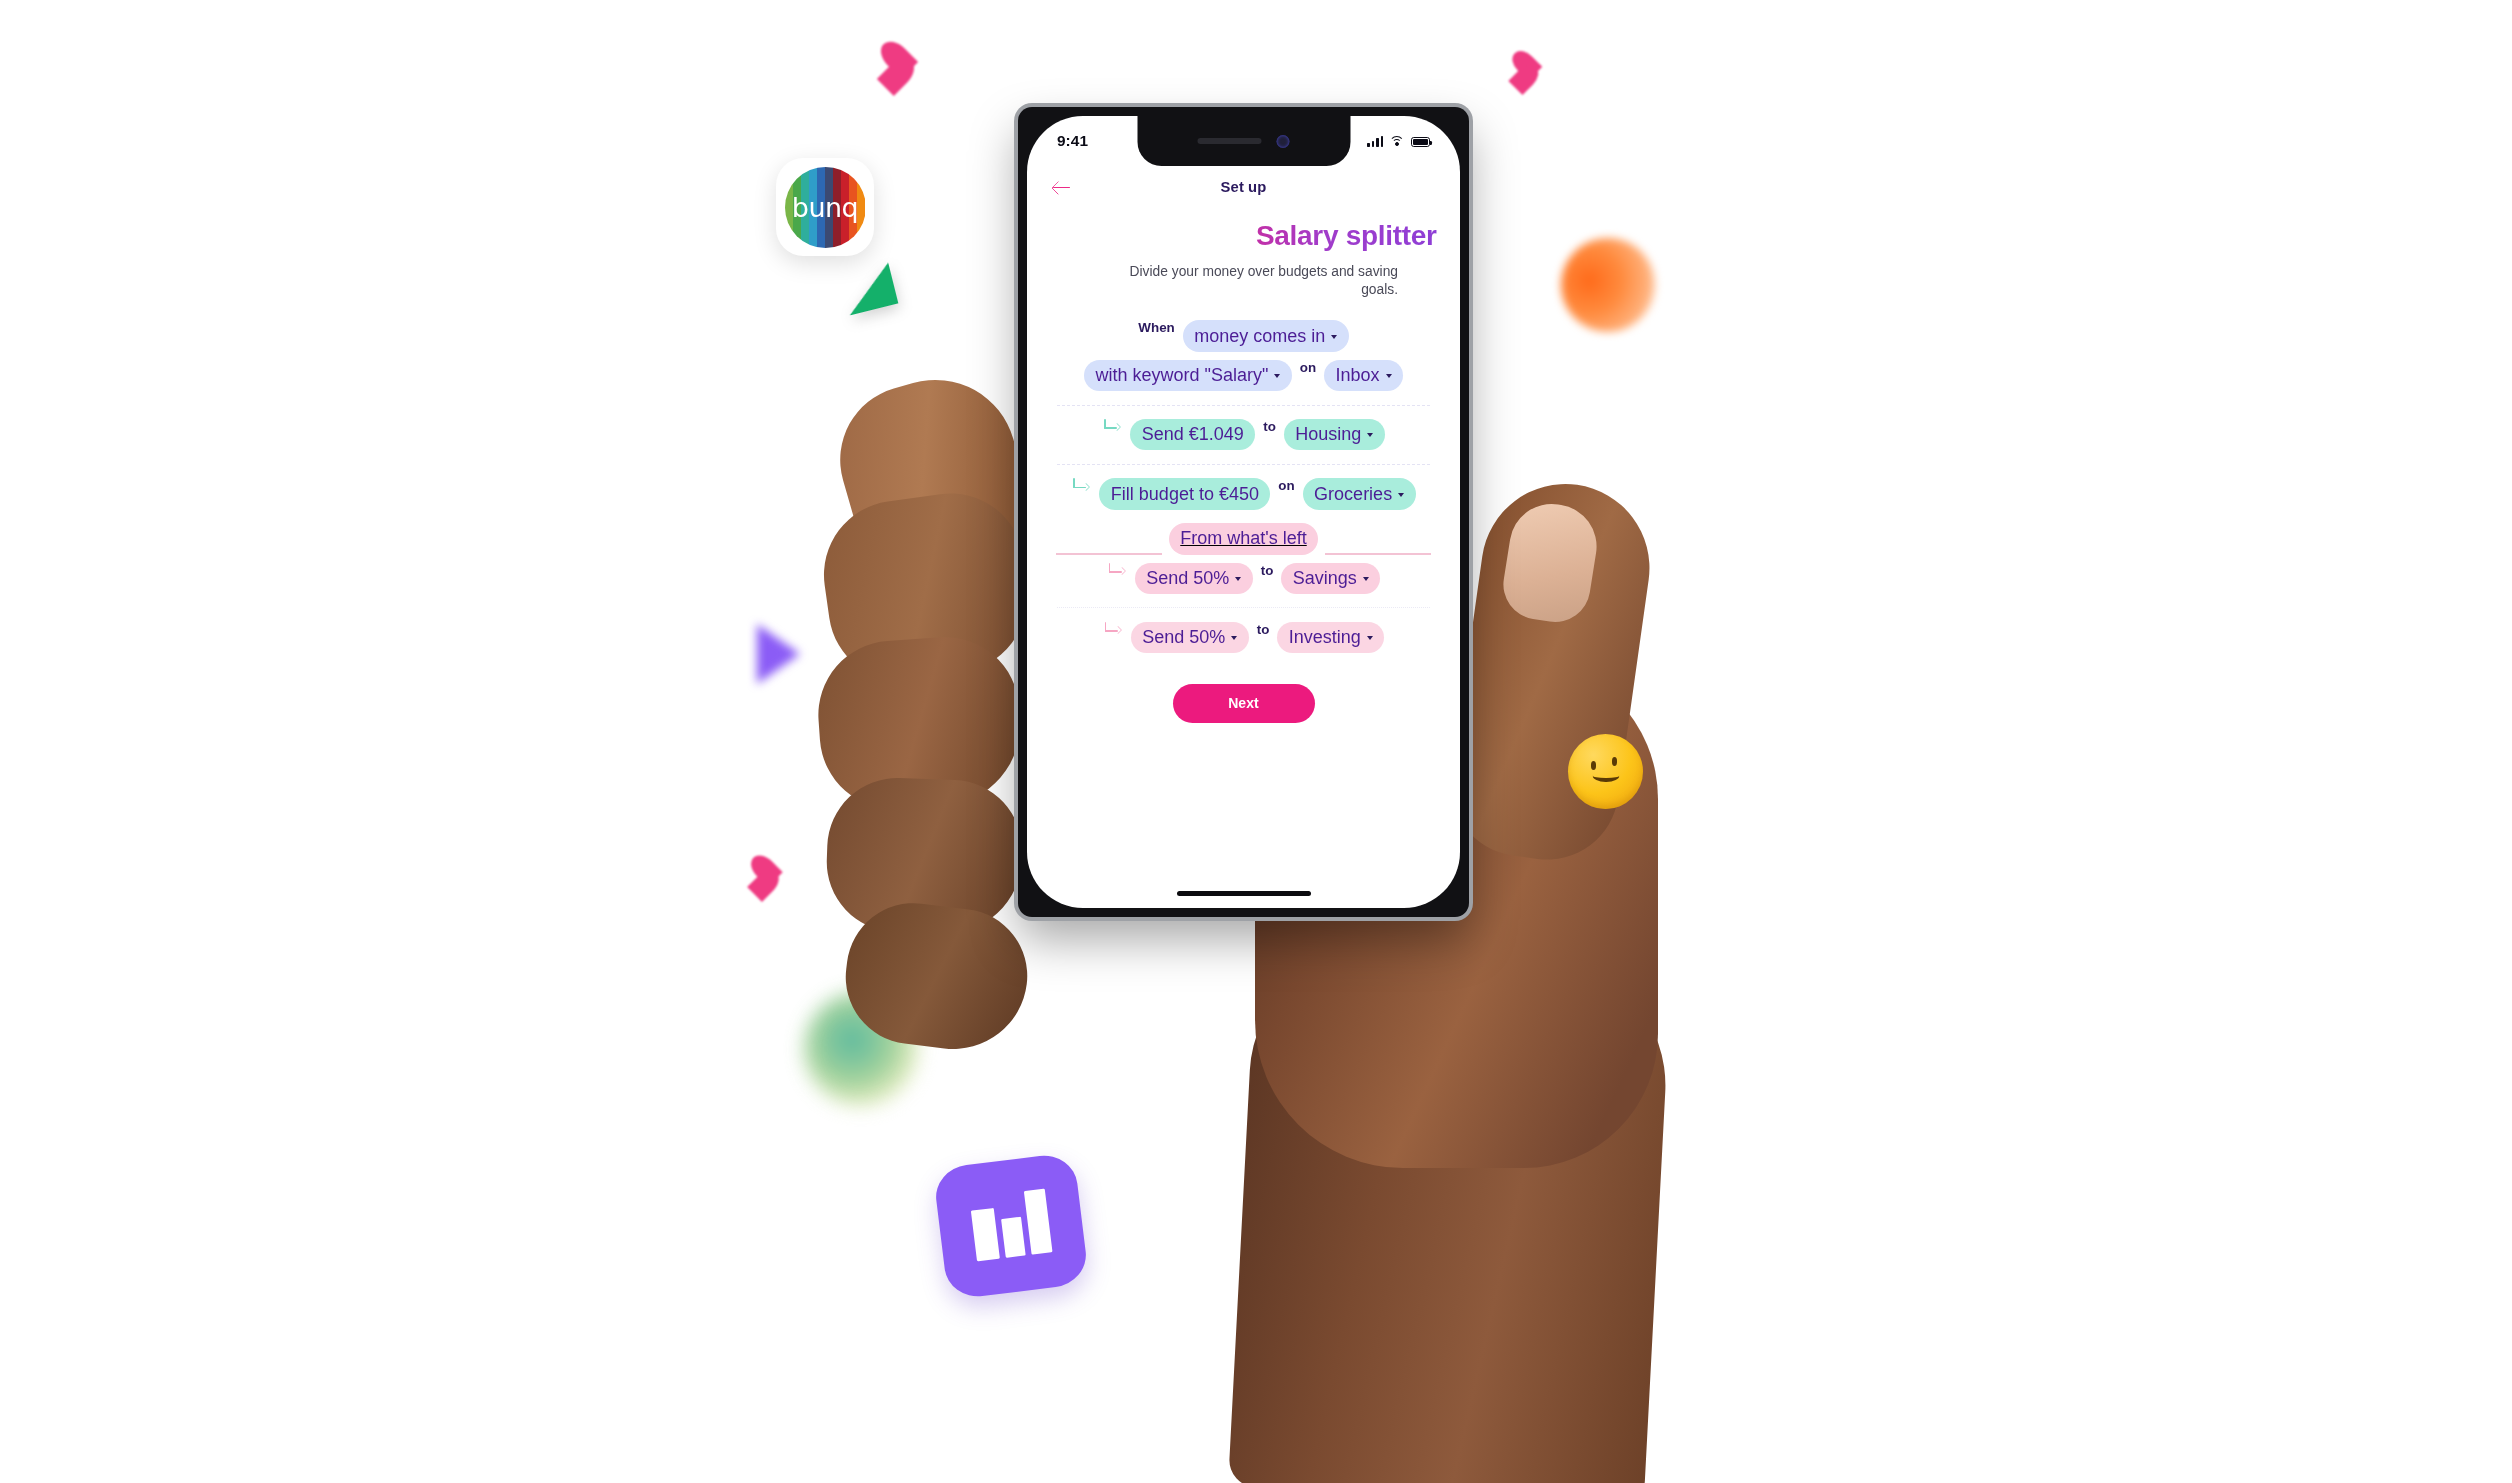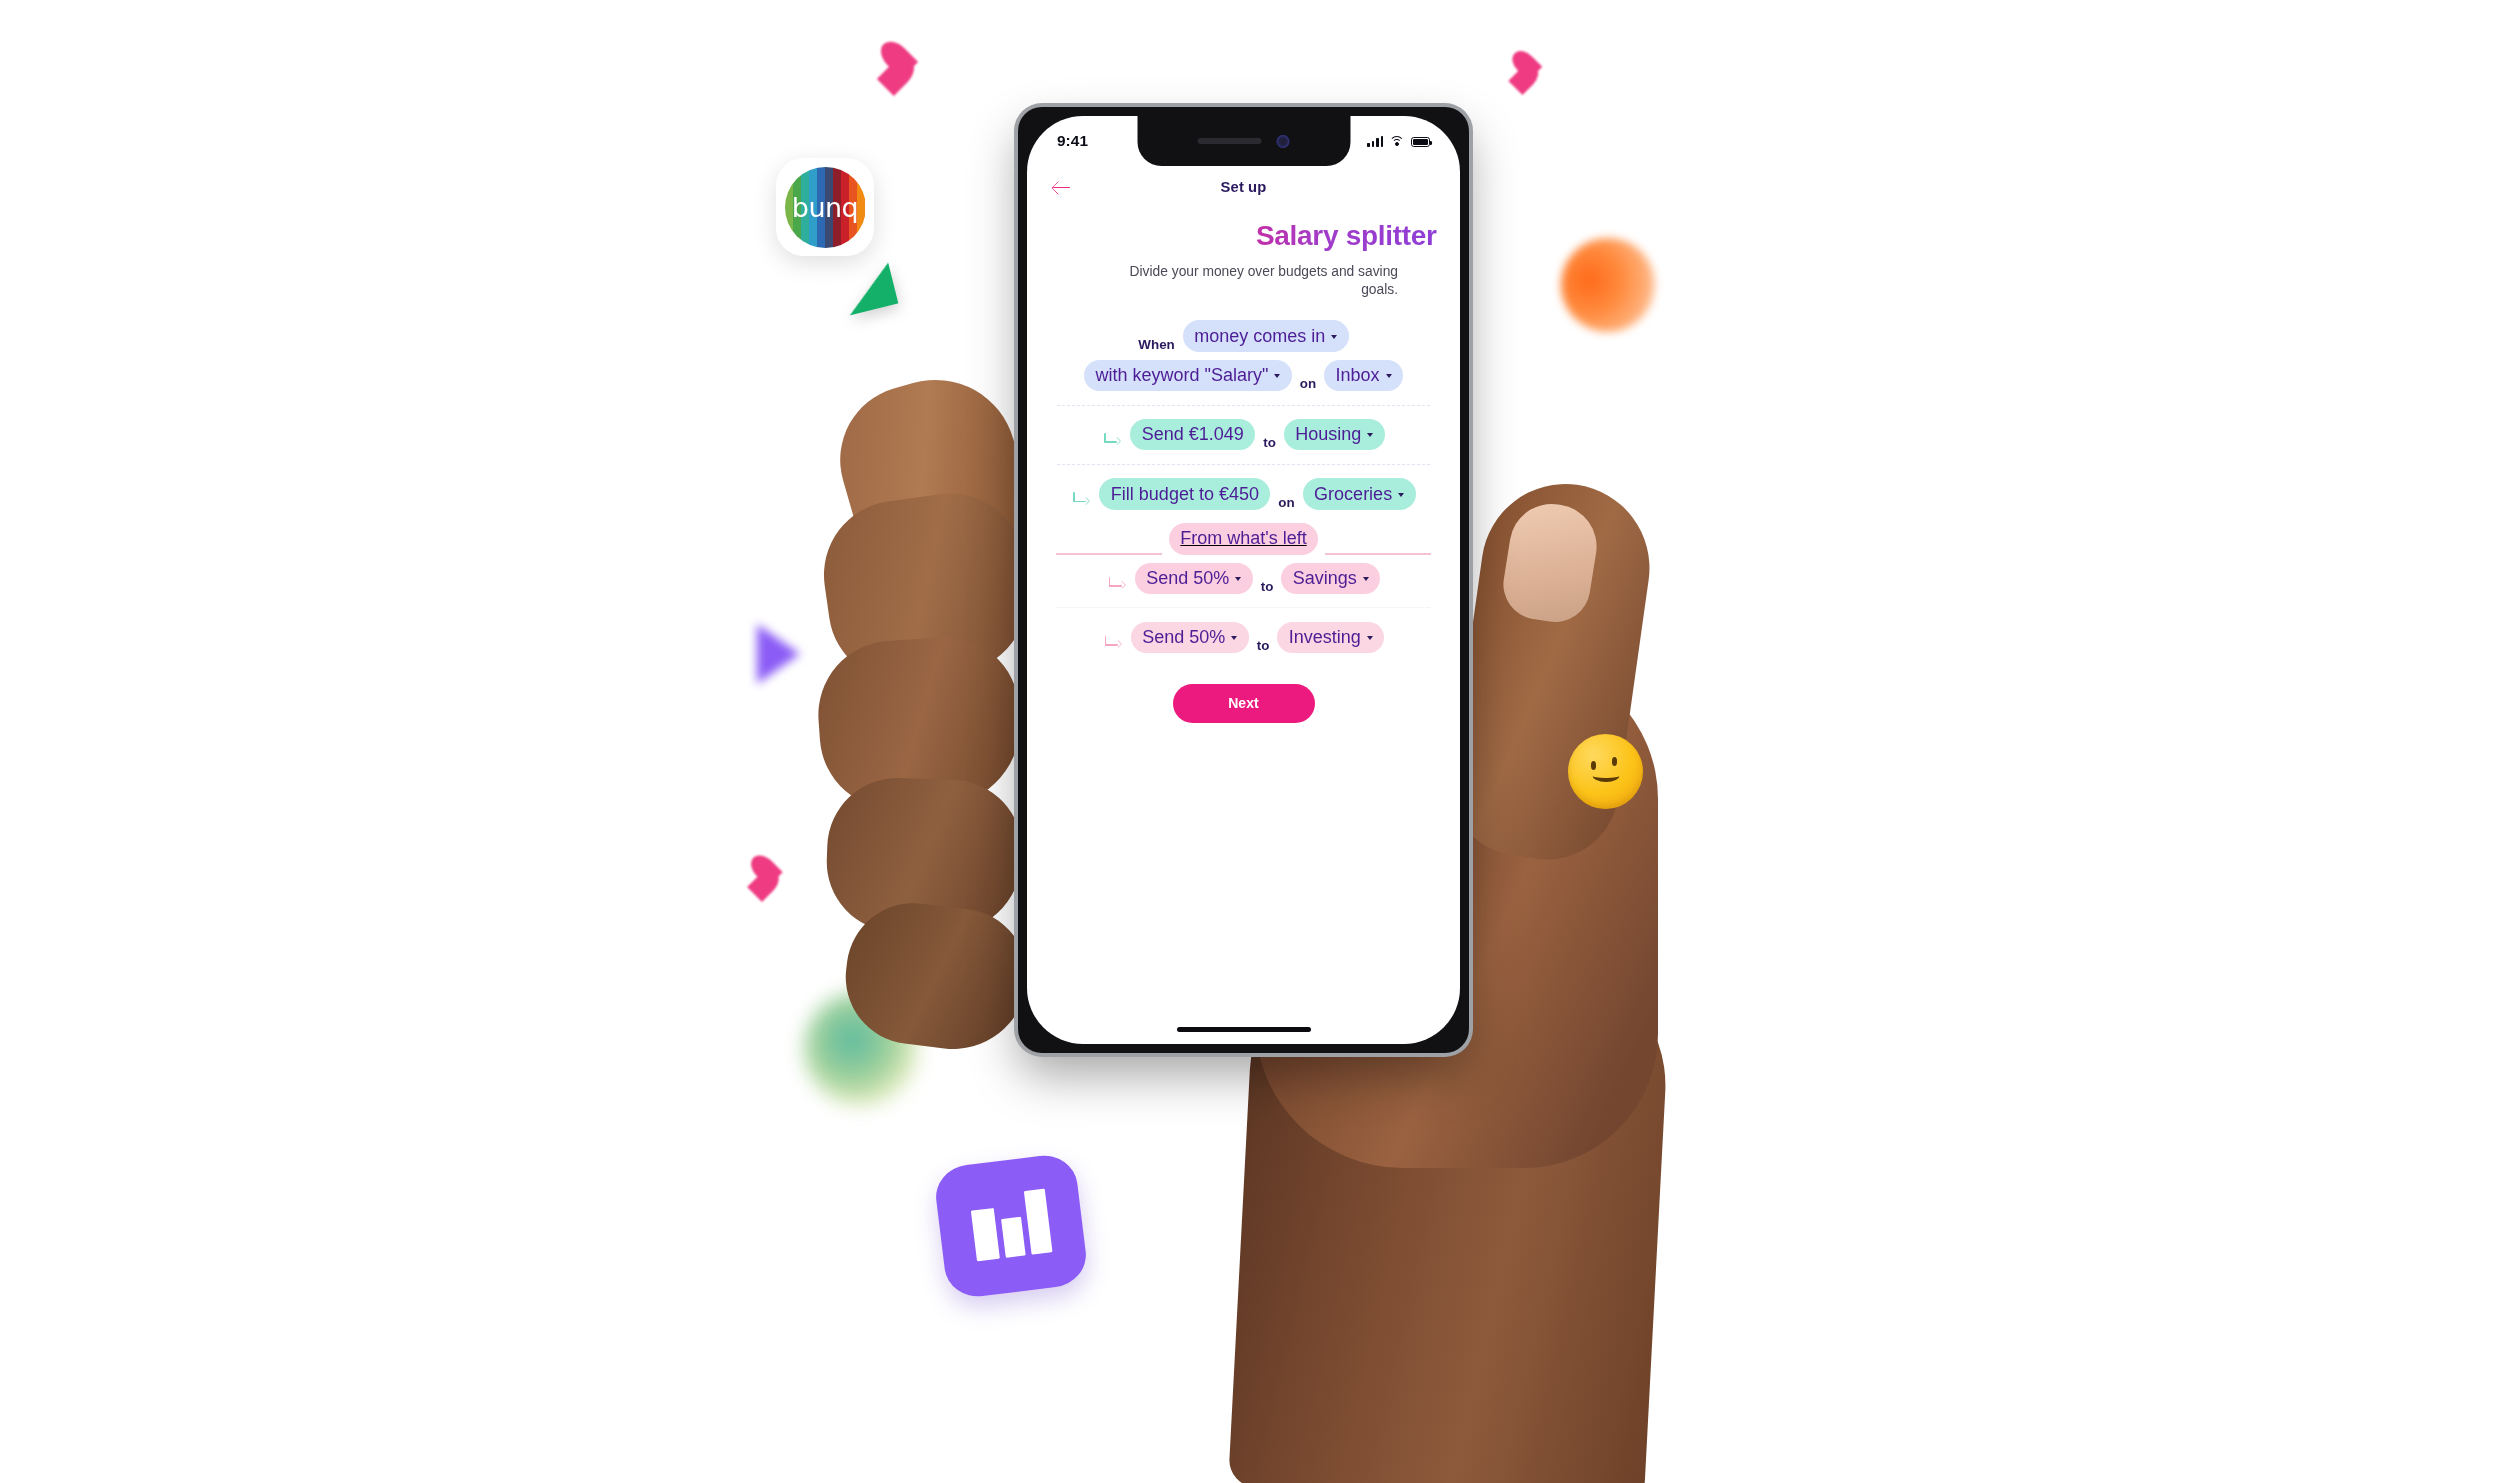--- a/index.html
+++ b/index.html
@@ -70,23 +70,23 @@
     width:27px; height:13.4px; left:50%; transform:translateX(-50%);
   }
 
   
   .hand { position:absolute; }
   .hand div { position:absolute; }
 
   
   .phone {
     position:absolute; left:1018px; top:107px;
-    width:451px; height:946px;
+    width:451px; height:810px;
     background:#111114;
-    border-radius:24px;
+    border-radius:14px;
     box-shadow: 0 0 0 4px #9ea1a6, 0 23px 47px rgba(0,0,0,.34);
     padding:9.4px;
     z-index:40;
   }
   .screen {
     position:relative; width:100%; height:100%;
     background:#ffffff; border-radius:56px; overflow:hidden;
   }
   .notch {
     position:absolute; top:0; left:50%; transform:translateX(-50%);
@@ -150,21 +150,21 @@
     background: linear-gradient(90deg, #ee1d7a 0%, #ed1f7a 30%, #a23cc9 70%, #8e3ed6 100%);
     -webkit-background-clip:text; background-clip:text; color:transparent;
     line-height:1.05;
   }
   .subtitle {
     text-align:right; font-size:13.8px; color:#4a4a58; line-height:1.35;
     margin:12px auto 0; max-width:309px;
   }
 
   .rules { margin-top:17.5px; }
-  .row { display:flex; align-items:flex-end; justify-content:center;
+  .row { display:flex; align-items:flex-start; justify-content:center;
          flex-wrap:wrap; gap:14px 8px; padding:2.7px 0; }
   .row.tight { margin-top:2.7px; }
 
   .lbl { font-size:13.4px; font-weight:700; color:#2b1a5e; }
 
   .chip {
     display:inline-flex; align-items:center; gap:6px;
     padding:5.4px 11.4px; border-radius:671px;
     font-size:18px; color:#4c1d95; white-space:nowrap; cursor:pointer;
     line-height:1.15;

